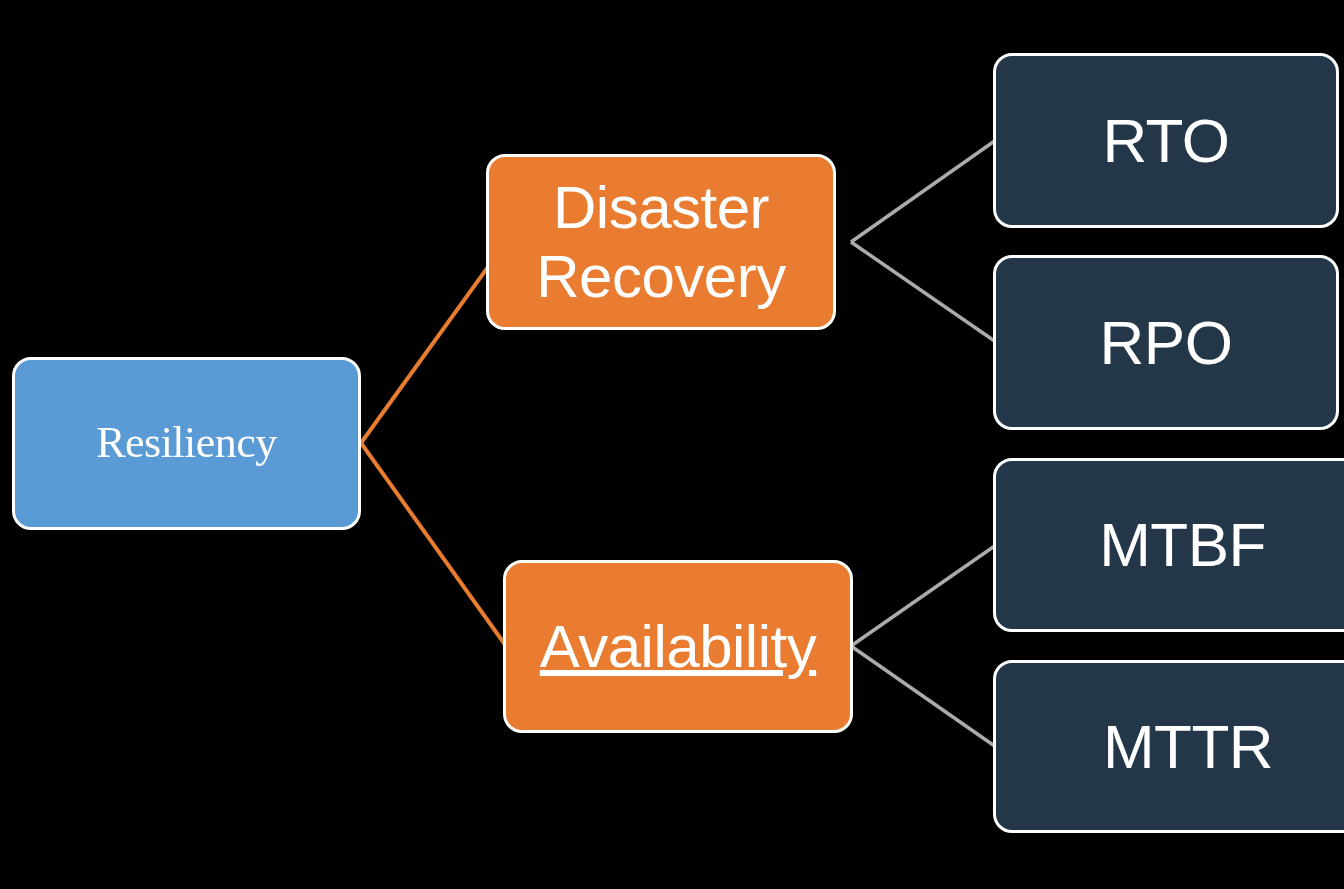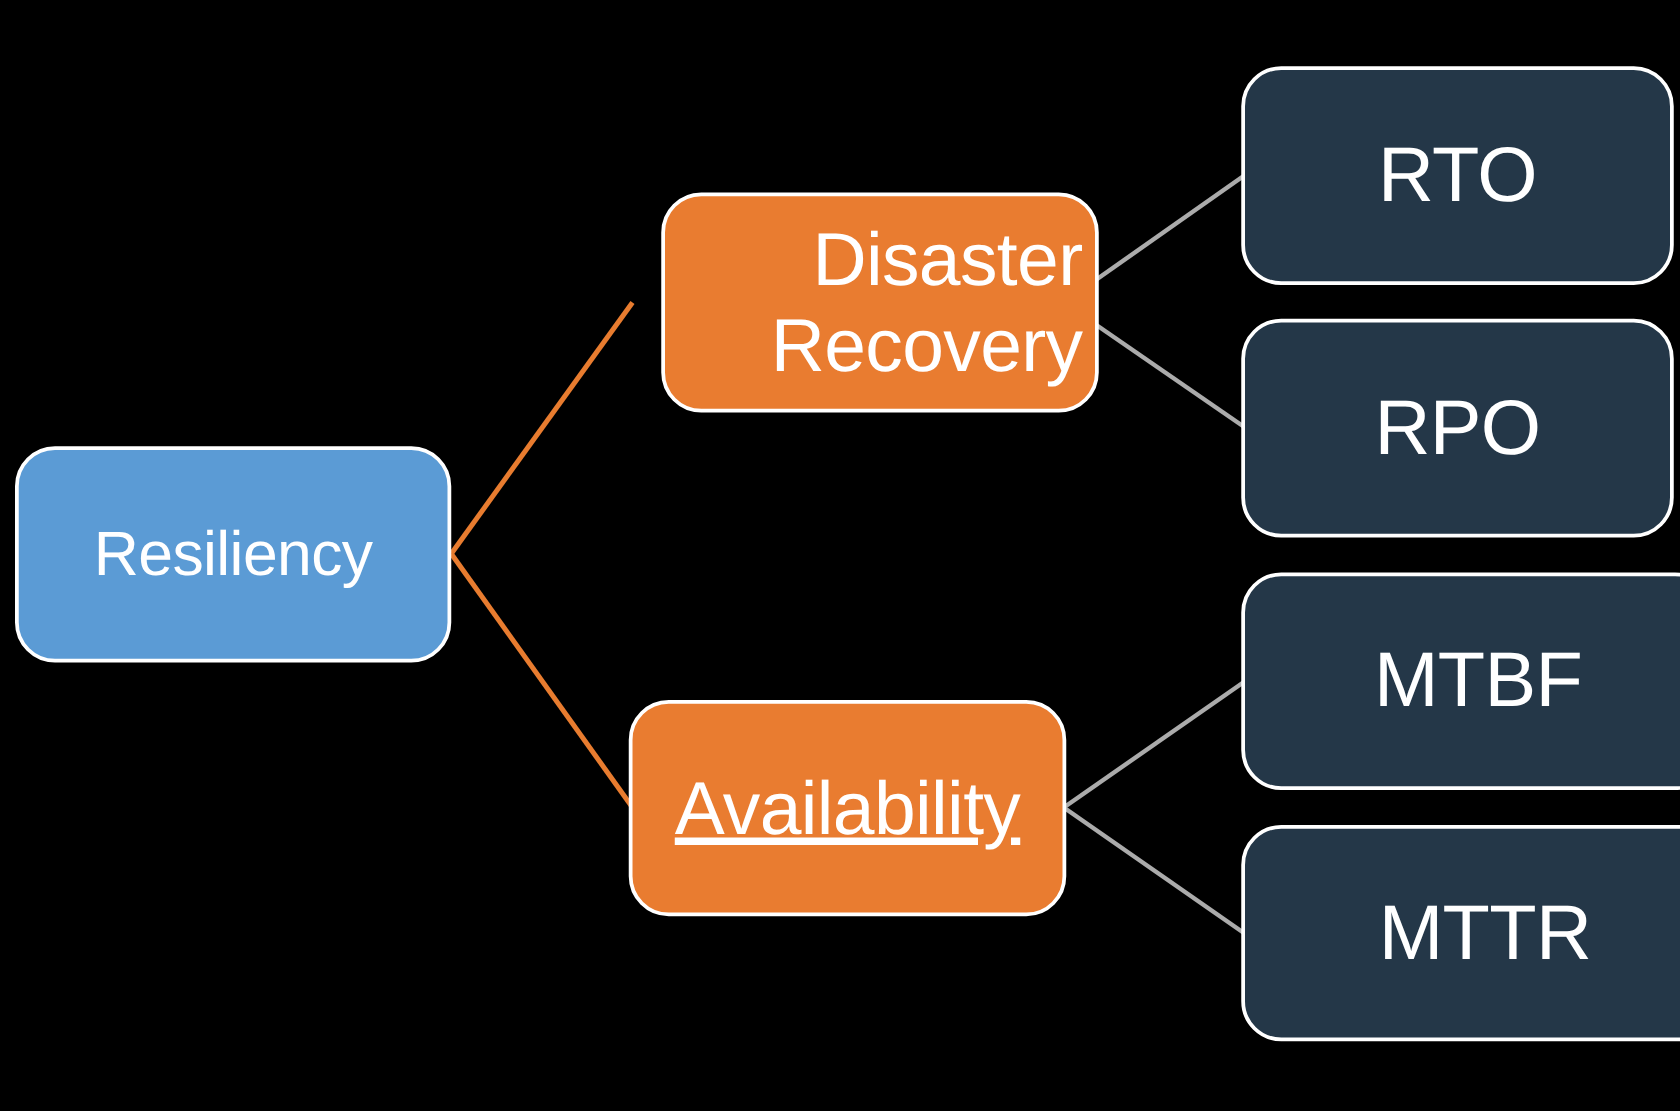--- a/index.html
+++ b/index.html
@@ -32,35 +32,35 @@
     width: 1344px;
     height: 889px;
     z-index: 1;
   }
   .edge-orange { stroke: var(--edge-orange); stroke-width: 4; }
   .edge-gray   { stroke: var(--edge-gray);   stroke-width: 3.5; }
   .node {
     position: absolute;
     z-index: 2;
     border: 3px solid var(--node-border);
-    border-radius: 32px;
+    border-radius: 19px;
     display: flex;
     align-items: center;
     justify-content: center;
     text-align: center;
     color: var(--text);
     letter-spacing: -0.5px;
     line-height: 1.15;
   }
-  .node-root   { background: var(--root-fill);   font-size: 50px; }
+  .node-root   { background: var(--root-fill);   font-size: 44px; font-family: Liberation Serif, serif; }
   .node-branch { background: var(--branch-fill); font-size: 60px; }
   .node-leaf   { background: var(--leaf-fill);   font-size: 62px; }
 
   #n-resiliency { left: 12px;  top: 357px; width: 349px; height: 173px; }
-  #n-dr         { left: 529px; top: 154px; width: 350px; height: 176px; text-align: right; }
+  #n-dr         { left: 486px; top: 154px; width: 350px; height: 176px; }
   #n-av         { left: 503px; top: 560px; width: 350px; height: 173px; text-decoration: underline; }
   #n-rto        { left: 993px; top: 53px;  width: 346px; height: 175px; }
   #n-rpo        { left: 993px; top: 255px; width: 346px; height: 175px; text-align: right; }
   #n-mtbf       { left: 993px; top: 458px; width: 379px; height: 174px; }
   #n-mttr       { left: 993px; top: 660px; width: 390px; height: 173px; }
 
   .node-label { display: block; padding: 0 10px; }
 </style>
 </head>
 <body>

